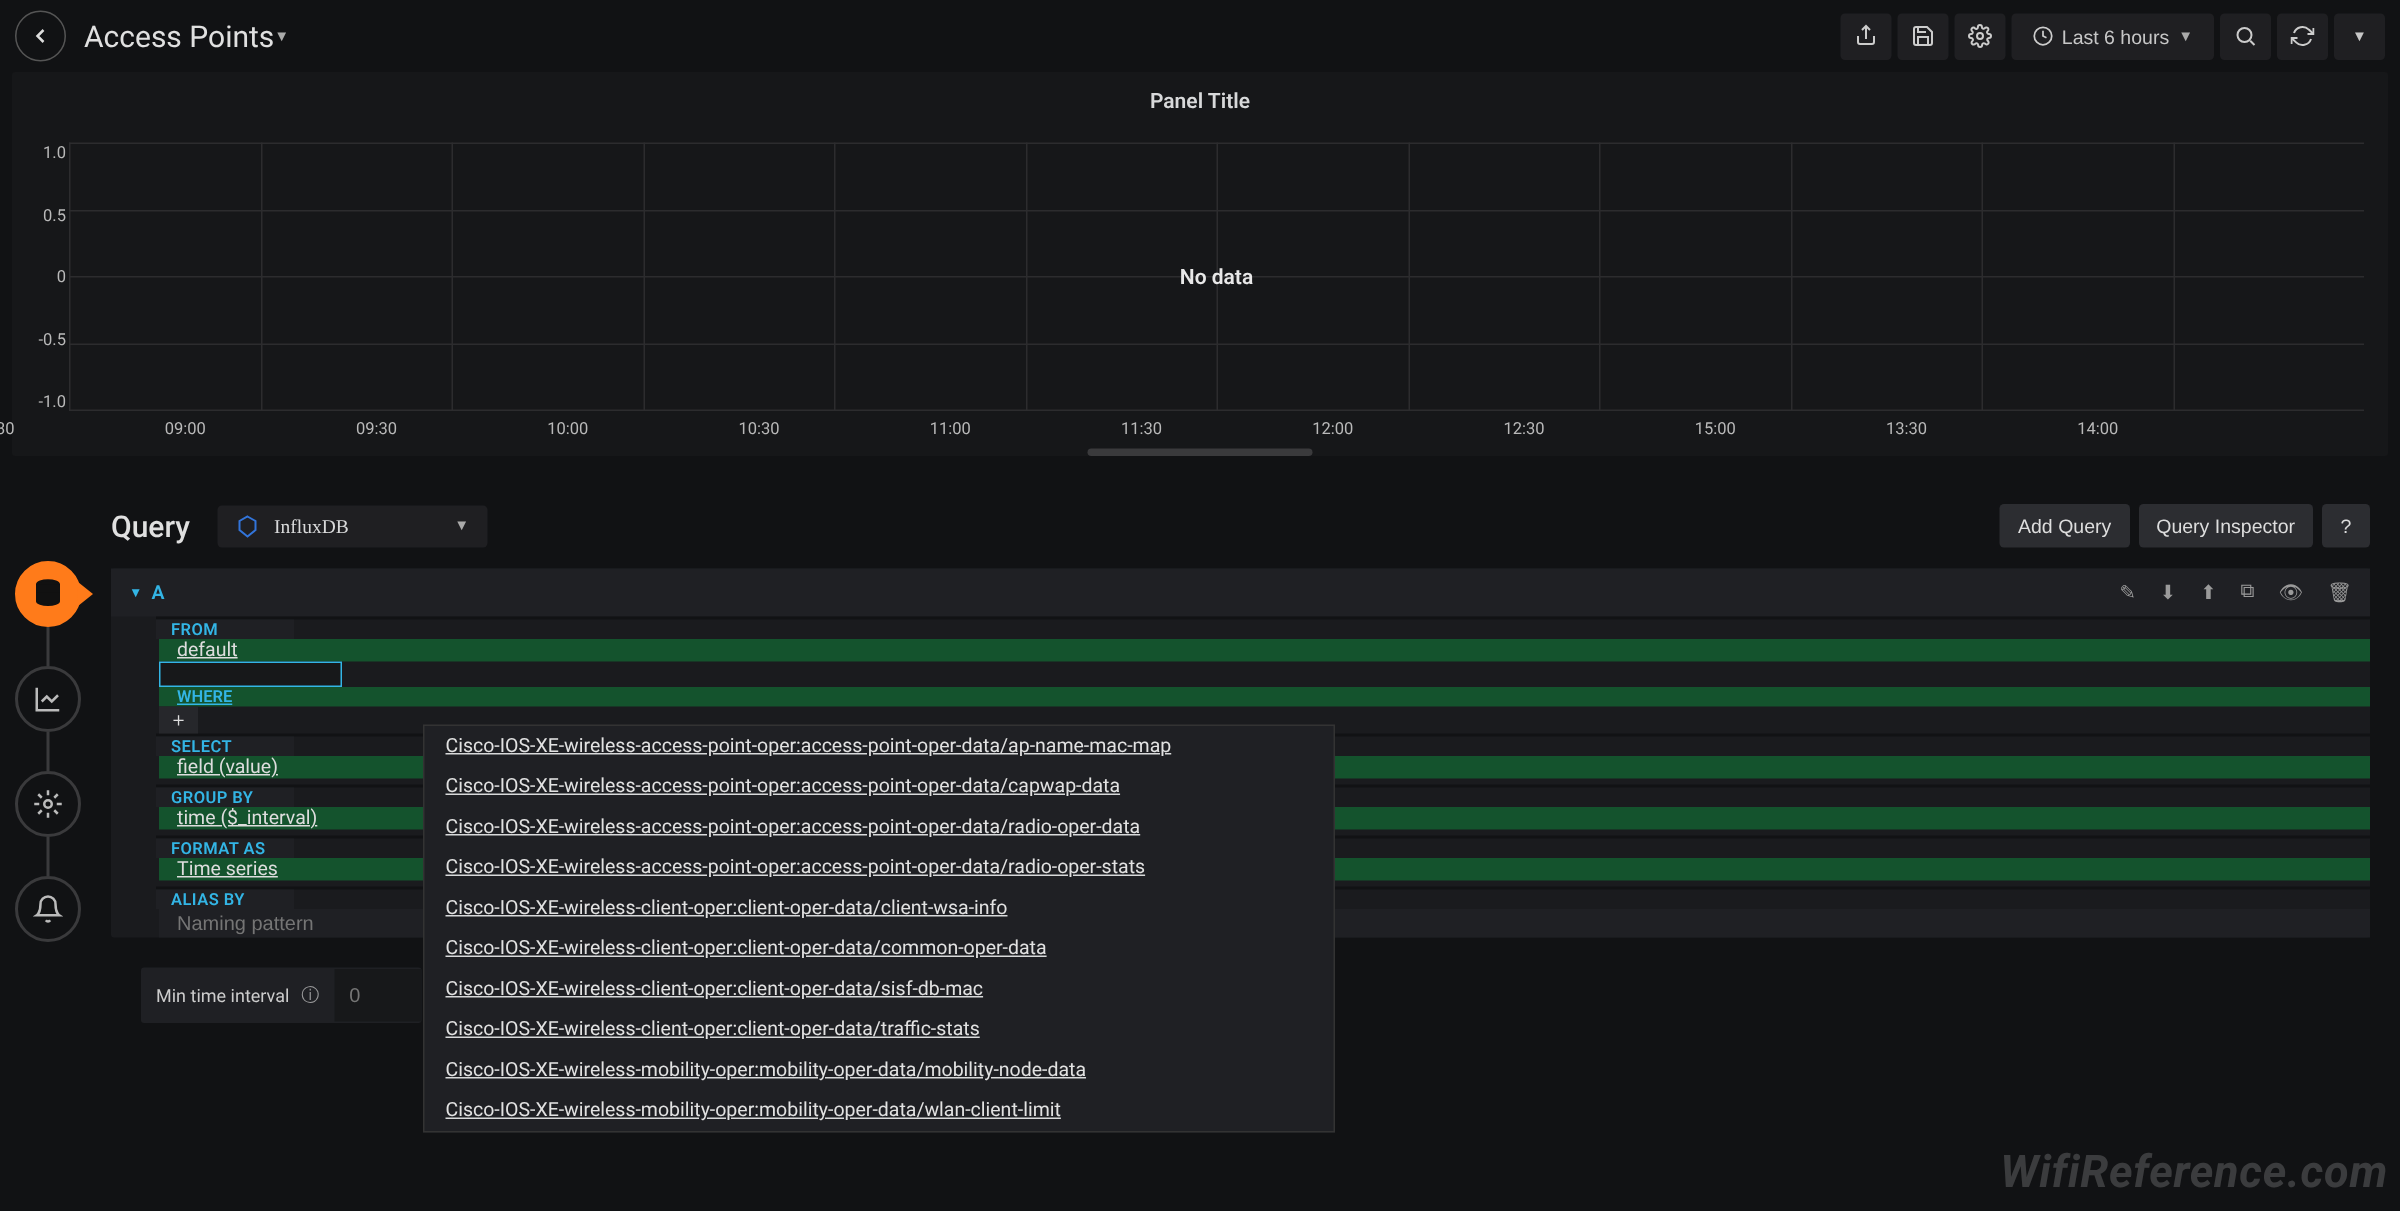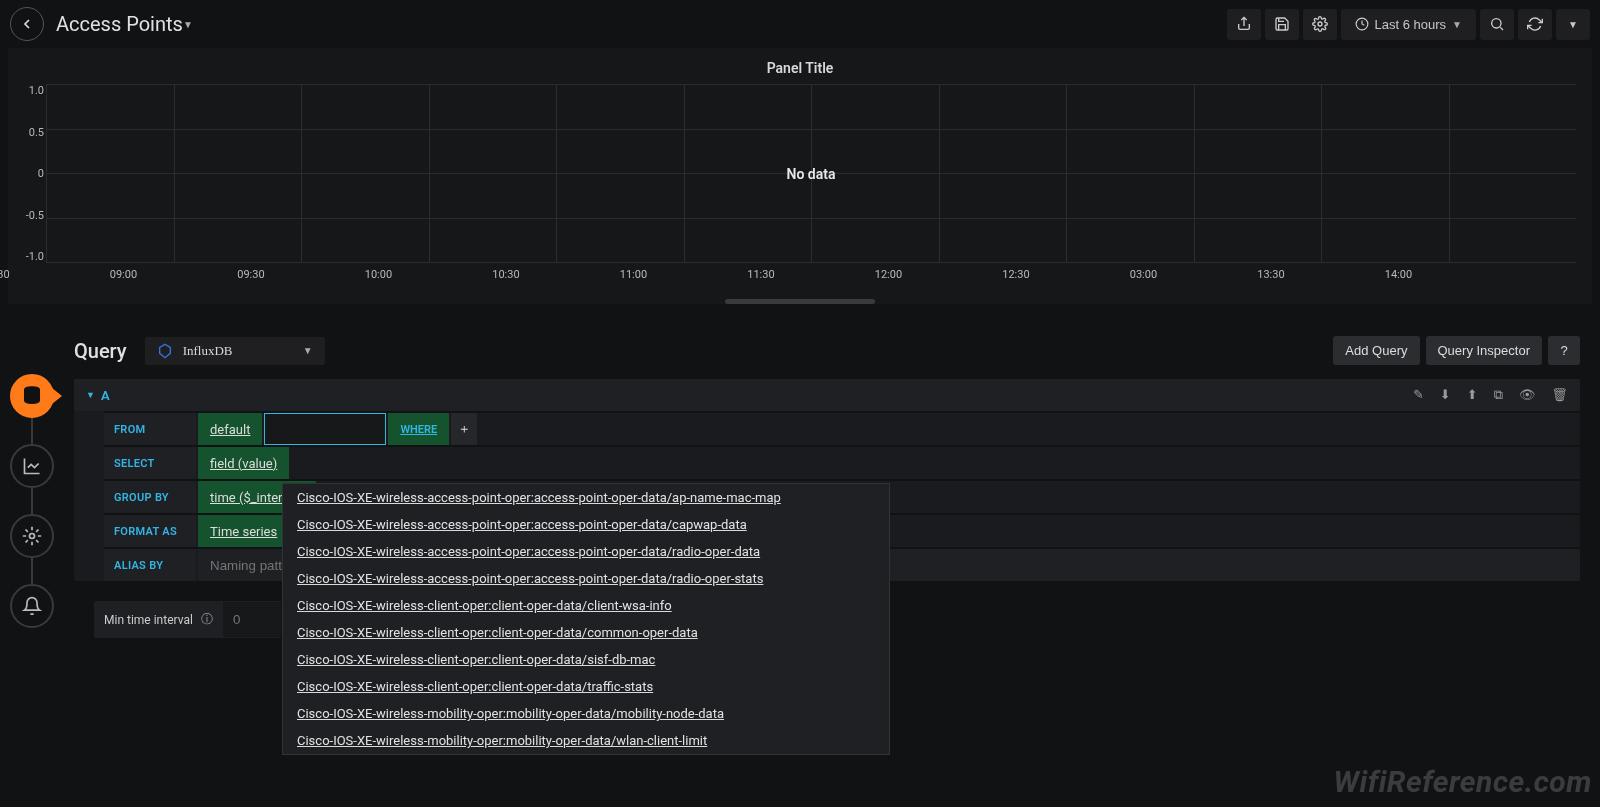--- a/index.html
+++ b/index.html
@@ -58,21 +58,21 @@
   border-radius: 2px;
   padding: 8px 16px 0 16px;
   height: 256px;
   position: relative;
 }
 .panel-title { text-align: center; font-weight: 600; font-size: 14px; padding: 4px 0; }
 .chart-area {
   position: relative;
   height: 195px;
   margin-left: 22px;
-  margin-top: 4px;
+  margin-top: 15px;
 }
 .y-ticks {
   position: absolute;
   left: -24px; top: 0; bottom: 16px;
   display: flex; flex-direction: column; justify-content: space-between;
   font-size: 11px; color: #b9b9b9;
   text-align: right; width: 22px;
 }
 .grid {
   position: absolute;
@@ -172,20 +172,21 @@
 .qcaret { font-size: 9px; color: #33b5e5; }
 .query-tools { margin-left: auto; display: flex; gap: 16px; color: #9a9a9a; }
 .query-tools span { cursor: pointer; }
 
 .query-rows { padding: 0; }
 .qrow {
   display: flex; align-items: stretch;
   min-height: 34px;
   border-top: 2px solid #111214;
   margin-left: 30px;
+  flex-direction: column;
 }
 .qlabel {
   width: 92px;
   background: #1f2024;
   color: #33b5e5;
   font-size: 11px;
   font-weight: 600;
   display: flex; align-items: center;
   padding-left: 10px;
   letter-spacing: 0.3px;
@@ -360,21 +361,21 @@
     <div class="x-ticks">
       <span class="x-tick">08:30</span>
       <span class="x-tick">09:00</span>
       <span class="x-tick">09:30</span>
       <span class="x-tick">10:00</span>
       <span class="x-tick">10:30</span>
       <span class="x-tick">11:00</span>
       <span class="x-tick">11:30</span>
       <span class="x-tick">12:00</span>
       <span class="x-tick">12:30</span>
-      <span class="x-tick">03:00</span>
+      <span class="x-tick">15:00</span>
       <span class="x-tick">13:30</span>
       <span class="x-tick">14:00</span>
     </div>
   </div>
   <div class="scrollbar-hint"></div>
 </div>
 
 <div class="side-tabs">
   <div class="side-tab active">
     <svg width="22" height="22" viewBox="0 0 24 24" fill="#111" stroke="#111" stroke-width="1.5">

